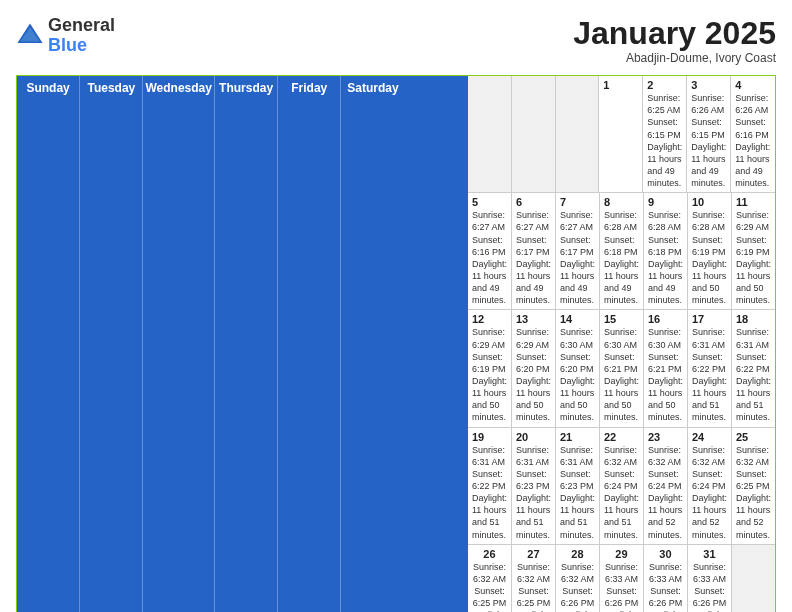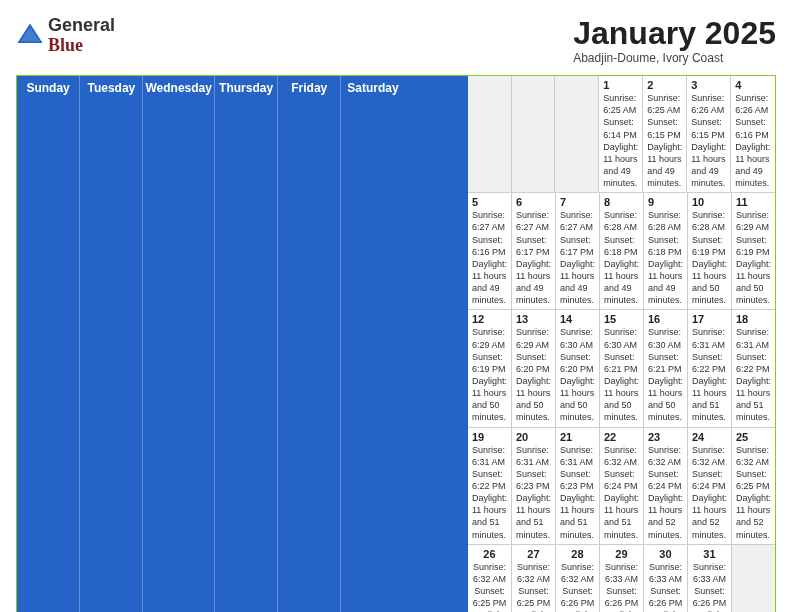--- a/index.html
+++ b/index.html
@@ -27,27 +27,27 @@
       display: flex;
       align-items: center;
       gap: 4px;
     }
     .logo-text {
       font-size: 18px;
       font-weight: bold;
       line-height: 1.1;
     }
     .logo-text .general { color: #333; }
-    .logo-text .blue { color: #7f1d1d; font-family: Liberation Serif, serif; }
+    .logo-text .blue { color: #3b82f6; }
     .logo-icon {
       width: 28px;
       height: 28px;
     }
     .title-block {
-      text-align: left;
+      text-align: right;
     }
     .title-block h1 {
       font-size: 32px;
       font-weight: bold;
       color: #222;
       line-height: 1.1;
     }
     .title-block h2 {
       font-size: 12px;
       font-weight: normal;
@@ -138,23 +138,20 @@
         <div class="cal-header-cell">Friday</div>
         <div class="cal-header-cell">Saturday</div>
       </div>
     <div class="cal-body" id="cal-body">
         <div class="cal-row">
           <div class="cal-cell empty shaded"></div>
           <div class="cal-cell empty shaded"></div>
           <div class="cal-cell empty shaded"></div>
           <div class="cal-cell">
             <div class="day-number">1</div>
-            <div class="cell-text">Sunrise: 6:25 AM
-Sunset: 6:14 PM
-Daylight: 11 hours and 49 minutes.</div>
           </div>
           <div class="cal-cell">
             <div class="day-number">2</div>
             <div class="cell-text">Sunrise: 6:25 AM
 Sunset: 6:15 PM
 Daylight: 11 hours and 49 minutes.</div>
           </div>
           <div class="cal-cell">
             <div class="day-number">3</div>
             <div class="cell-text">Sunrise: 6:26 AM

